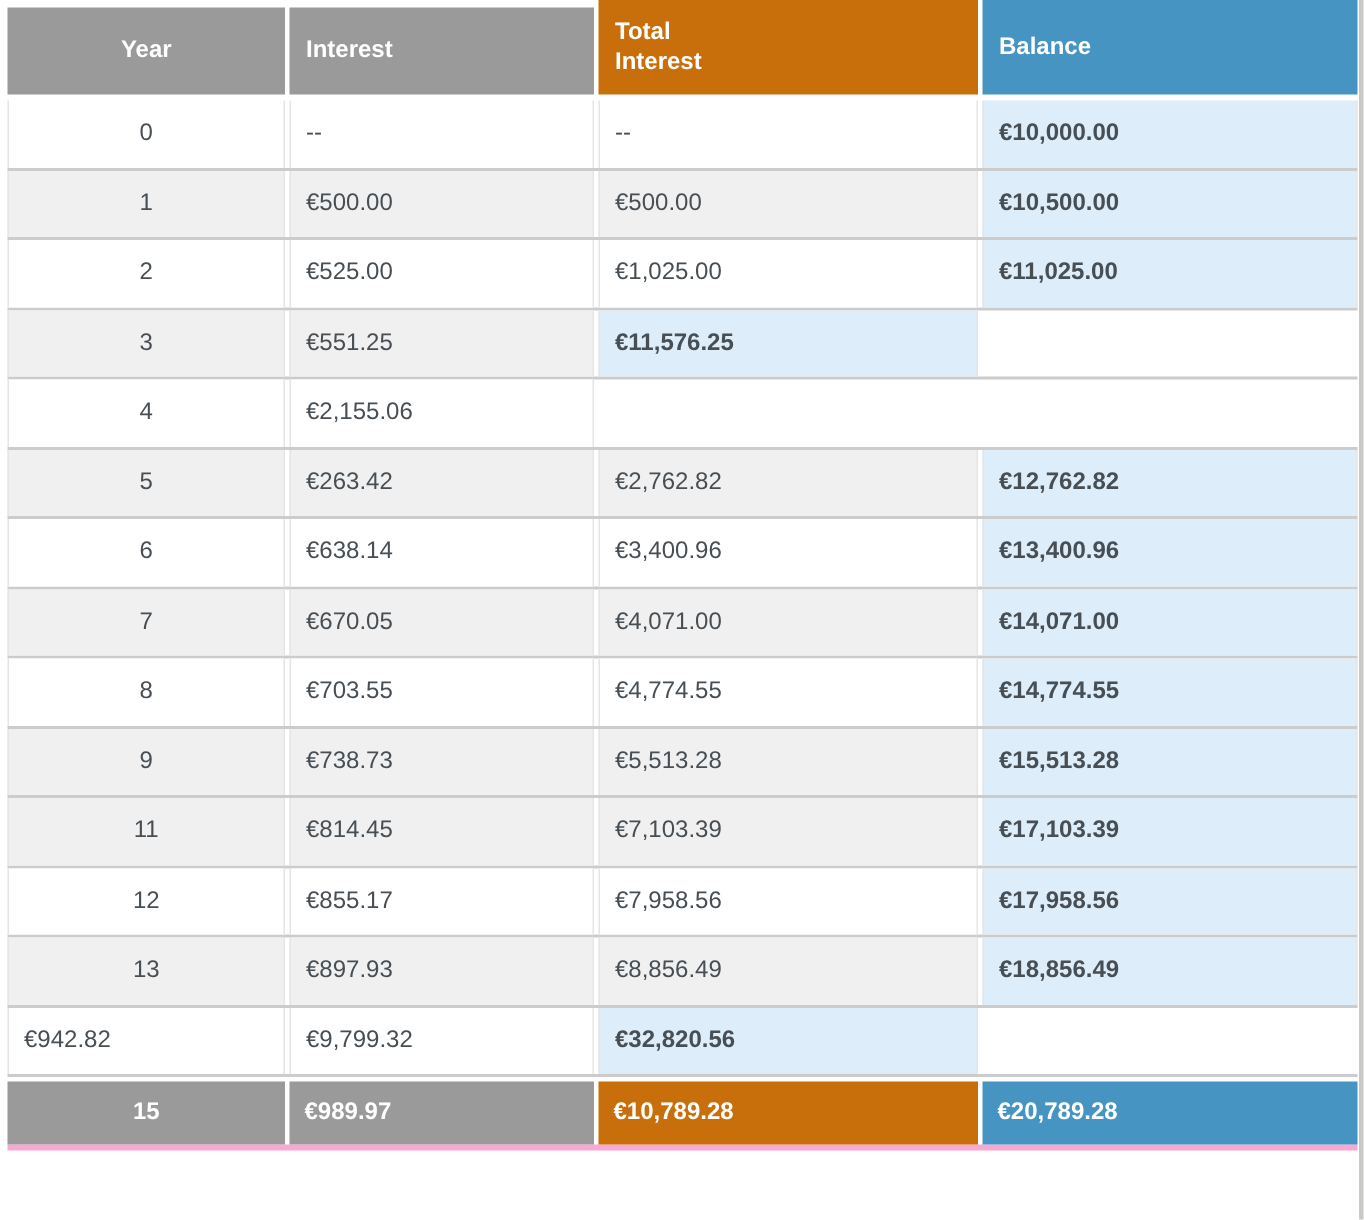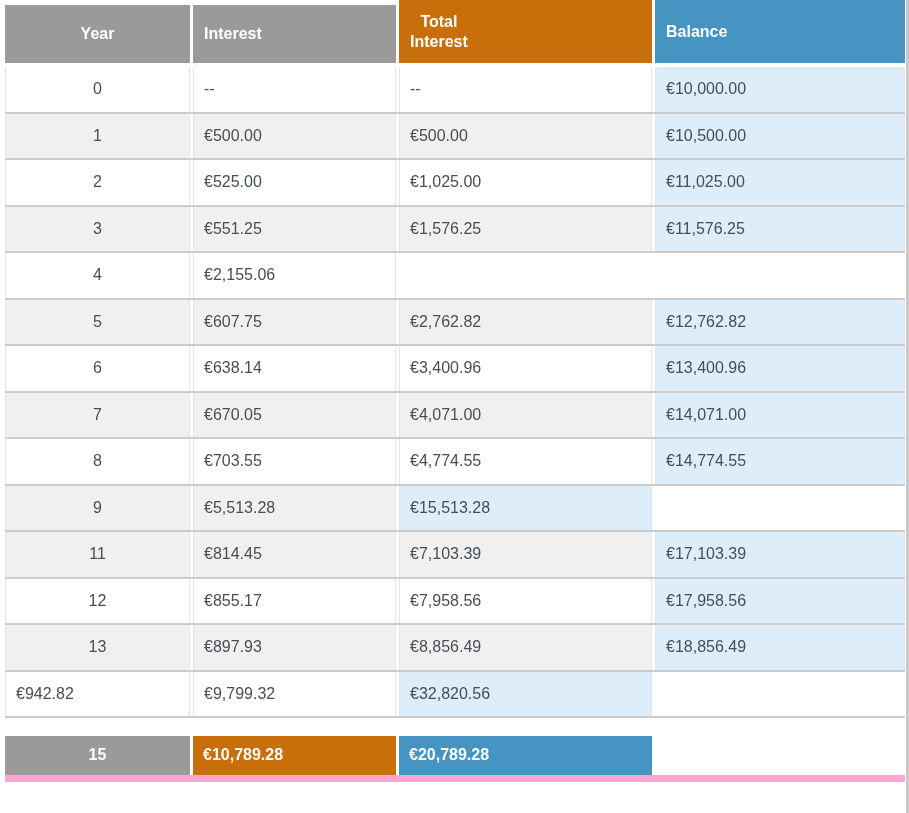--- a/index.html
+++ b/index.html
@@ -17,36 +17,36 @@
     column-gap: 3px;
   }
   
   .header-row { height: 63px; align-items: end; margin-bottom: 4px; }
   .hcell {
     display: flex; align-items: center;
     color: #ffffff; font-weight: bold; font-size: 16px;
   }
   .h-year    { height: 58px; background: var(--header-gray, #9a9a9a); justify-content: center; }
   .h-interest{ height: 58px; background: var(--header-gray, #9a9a9a); padding-left: 11px; }
-  .h-total   { height: 63px; background: var(--header-orange, #c86e0a); padding-left: 11px; white-space: pre-line; line-height: 20px; text-align: center; }
+  .h-total   { height: 63px; background: var(--header-orange, #c86e0a); padding-left: 11px; white-space: pre-line; line-height: 20px; }
   .h-balance { height: 63px; background: var(--header-blue, #4594c1); padding-left: 11px; }
   
   .data-row { height: 46.5px; border-bottom: 2px solid var(--row-border, #cccccc); }
   .cell {
     display: flex; align-items: center;
     font-size: 16px; color: var(--data-text, #474e54);
     background: #ffffff;
     border-left: 1px solid #e5e5e5; border-right: 1px solid #e5e5e5;
   }
   .cell.year { justify-content: center; }
   .cell.val  { padding-left: 10px; }
   .data-row.alt .cell { background: var(--alt-row-bg, #f0f0f0); }
-  .cell.balance, .data-row.alt .cell.balance { background: var(--balance-bg, #ddeefa); }
+  .cell.balance, .data-row.alt .cell.balance { background: var(--balance-bg, #ddeefa); font-weight: bold; }
   
-  .total-row { height: 45.5px; margin-top: 18px; border-bottom: 7px solid #f9a8d4; }
+  .total-row { height: 45.5px; margin-top: 3px; border-bottom: 4px solid #f9a8d4; }
   .total-row .cell { border: none; color: #ffffff; font-weight: bold; }
   .total-row .cell.year-c,
   .total-row .cell.interest-c { background: var(--header-gray, #9a9a9a); }
   .total-row .cell.total-c    { background: var(--header-orange, #c86e0a); }
   .total-row .cell.balance-c  { background: var(--header-blue, #4594c1); }
   .right-edge { position: absolute; right: 0; top: 0; width: 3px; height: 813px; background: #cac9c7; }
 </style>
 </head>
 <body>
 
@@ -77,32 +77,31 @@
   <div class="grid-row data-row">
     <div class="cell year">2</div>
     <div class="cell val">€525.00</div>
     <div class="cell val">€1,025.00</div>
     <div class="cell val balance">€11,025.00</div>
   </div>
 
   <div class="grid-row data-row alt">
     <div class="cell year">3</div>
     <div class="cell val">€551.25</div>
-    <div class="cell val">€1,576.25</div>
     <div class="cell val balance">€11,576.25</div>
   </div>
 
   <div class="grid-row data-row">
     <div class="cell year">4</div>
     <div class="cell val">€2,155.06</div>
   </div>
 
   <div class="grid-row data-row alt">
     <div class="cell year">5</div>
-    <div class="cell val">€607.75</div>
+    <div class="cell val">€263.42</div>
     <div class="cell val">€2,762.82</div>
     <div class="cell val balance">€12,762.82</div>
   </div>
 
   <div class="grid-row data-row">
     <div class="cell year">6</div>
     <div class="cell val">€638.14</div>
     <div class="cell val">€3,400.96</div>
     <div class="cell val balance">€13,400.96</div>
   </div>
@@ -116,20 +115,21 @@
 
   <div class="grid-row data-row">
     <div class="cell year">8</div>
     <div class="cell val">€703.55</div>
     <div class="cell val">€4,774.55</div>
     <div class="cell val balance">€14,774.55</div>
   </div>
 
   <div class="grid-row data-row alt">
     <div class="cell year">9</div>
+    <div class="cell val">€738.73</div>
     <div class="cell val">€5,513.28</div>
     <div class="cell val balance">€15,513.28</div>
   </div>
 
 
   <div class="grid-row data-row alt">
     <div class="cell year">11</div>
     <div class="cell val">€814.45</div>
     <div class="cell val">€7,103.39</div>
     <div class="cell val balance">€17,103.39</div>
@@ -150,19 +150,20 @@
   </div>
 
   <div class="grid-row data-row">
     <div class="cell val">€942.82</div>
     <div class="cell val">€9,799.32</div>
     <div class="cell val balance">€32,820.56</div>
   </div>
 
   <div class="grid-row total-row">
     <div class="cell year year-c">15</div>
+    <div class="cell val interest-c">€989.97</div>
     <div class="cell val total-c">€10,789.28</div>
     <div class="cell val balance-c">€20,789.28</div>
   </div>
 
 </div>
 
 <div class="right-edge"></div>
 
 </body></html>

